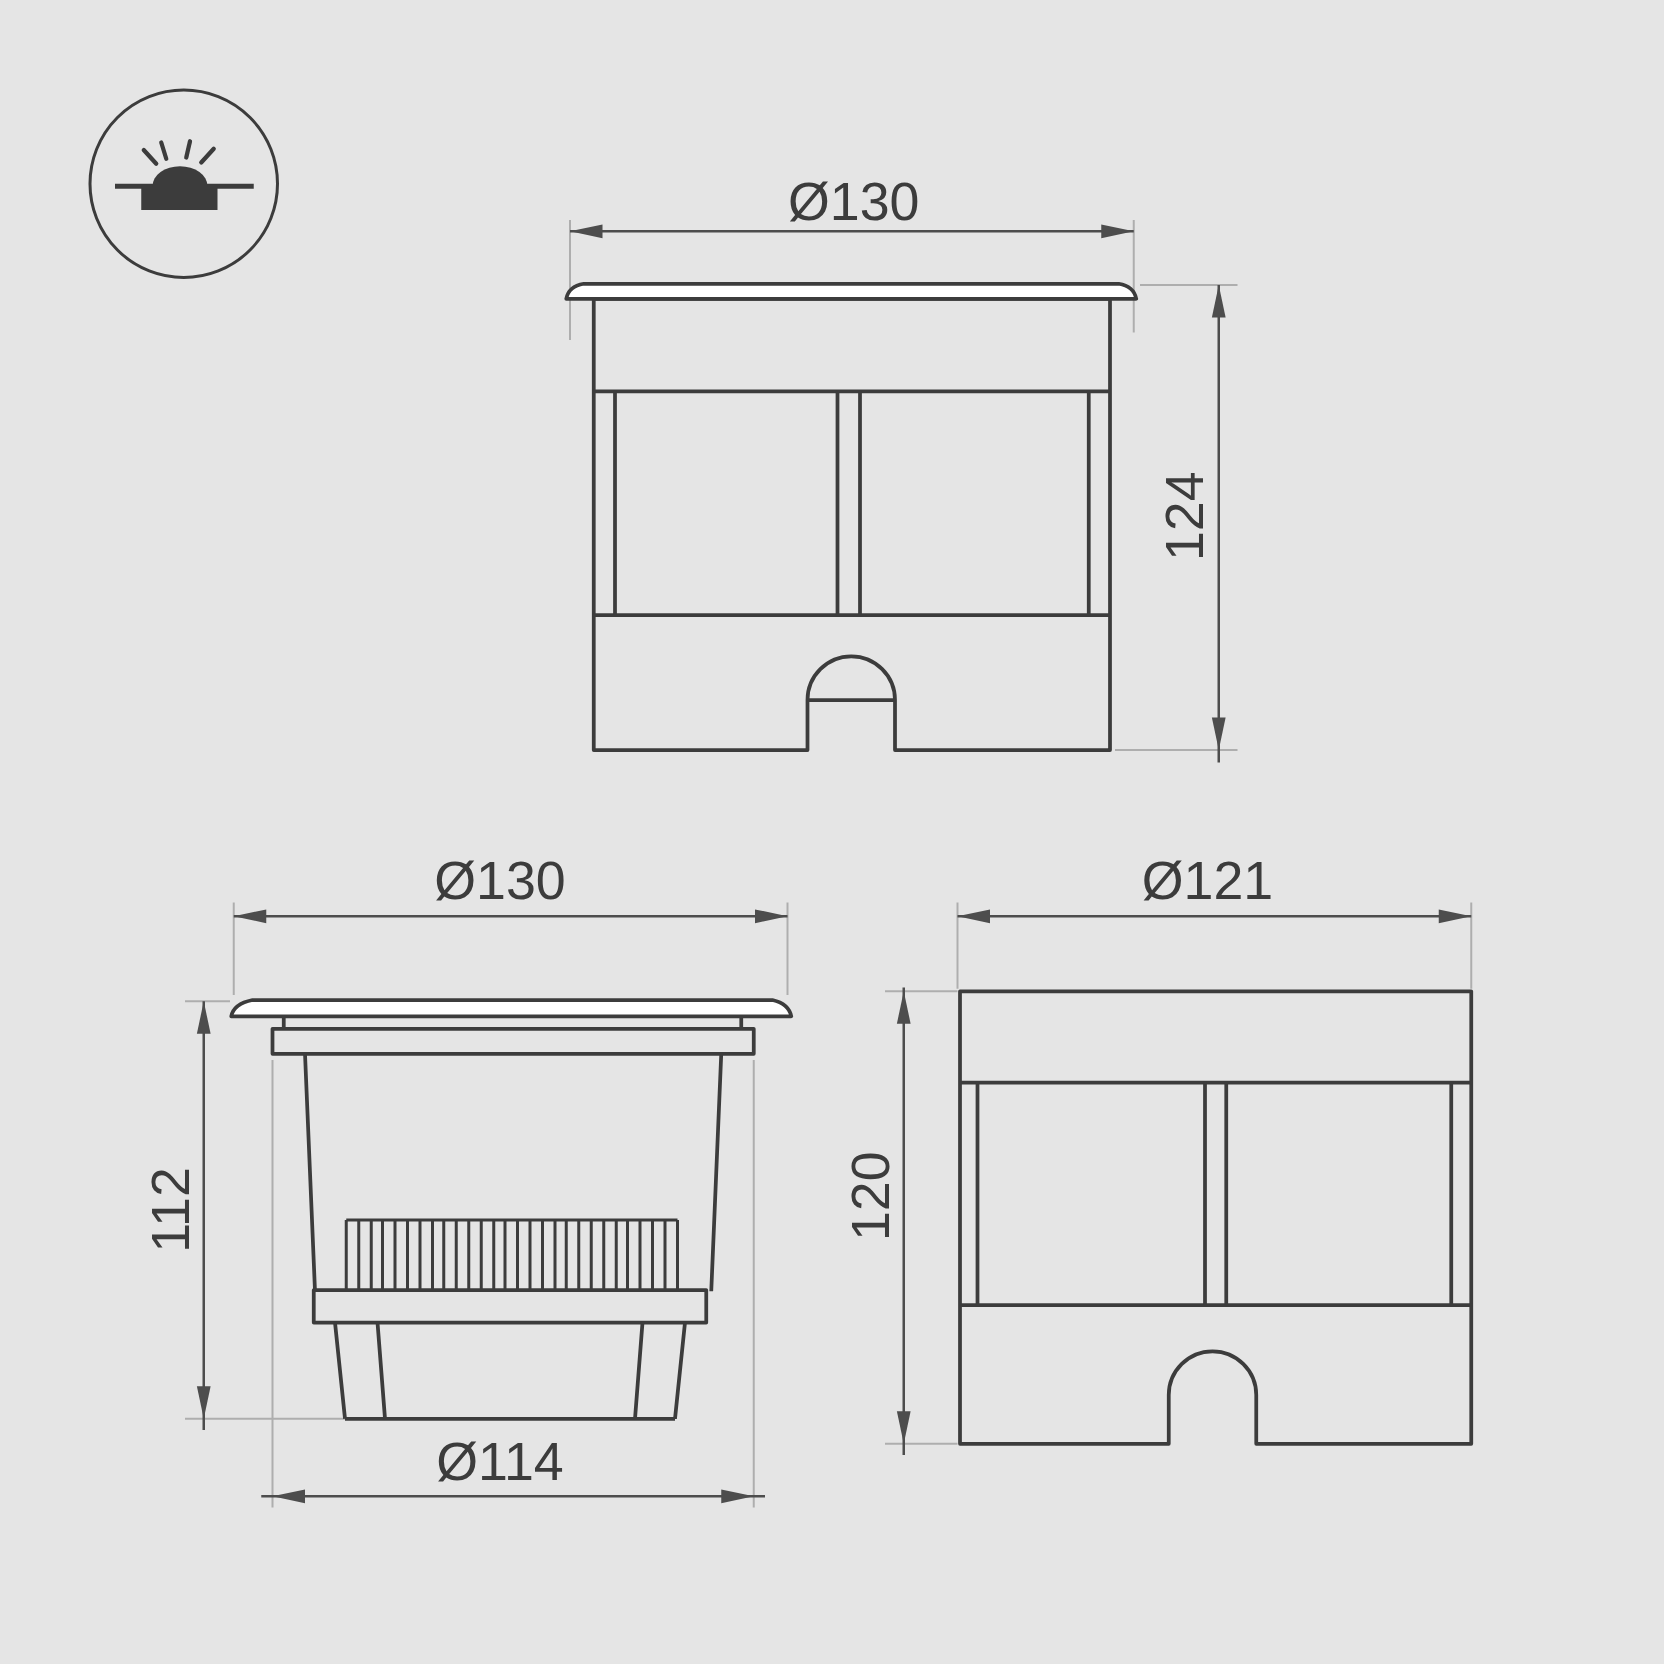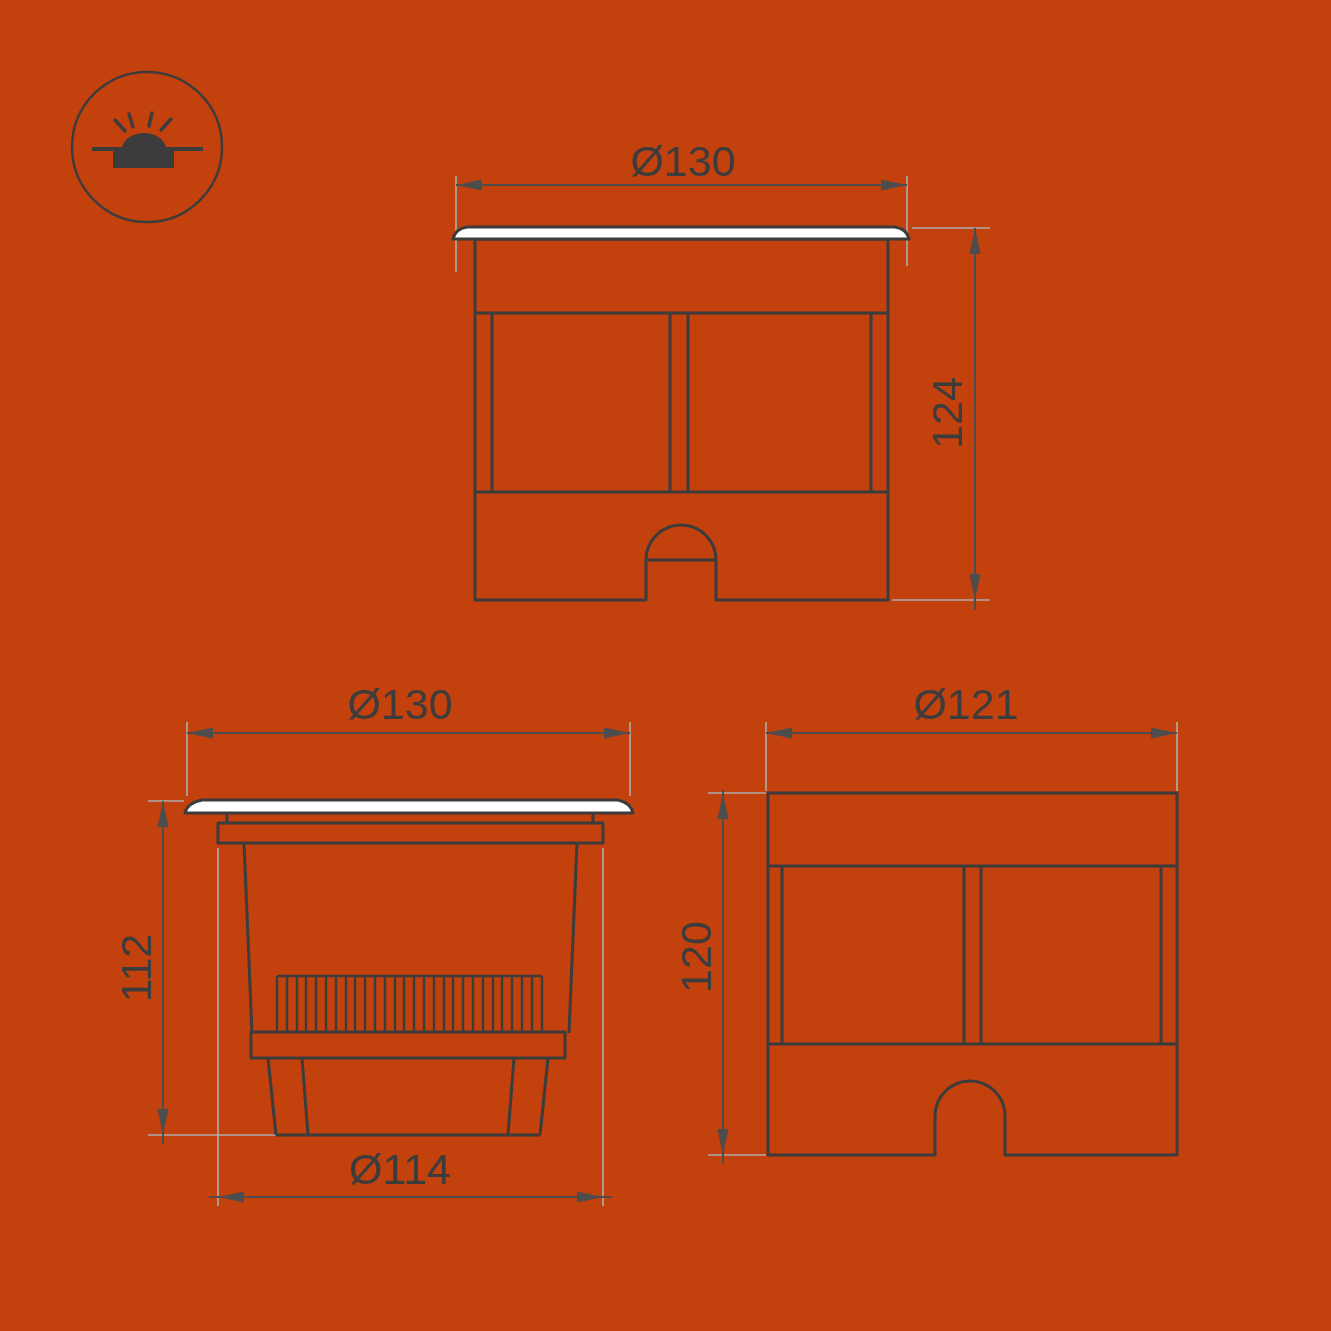--- a/index.html
+++ b/index.html
@@ -1,19 +1,19 @@
 <!DOCTYPE html>
 <html><head>
 <meta charset="utf-8">
 <style>
   html, body { margin: 0; padding: 0; background: #ffffff; }
   .stage {
     position: relative;
     width: 1331px; height: 1331px;
-    background: #c2410c;
+    background: #e5e5e5;
     font-family: "Liberation Sans", sans-serif;
   }
   svg { display: block; }
   
   .ol  { fill: none; stroke: #3c3c3c; stroke-width: 3; stroke-linejoin: round; }
   .olw { fill: #ffffff; stroke: #3c3c3c; stroke-width: 3; stroke-linejoin: round; }
   .fillshape { fill: #3c3c3c; stroke: none; }
   .ray { fill: none; stroke: #3c3c3c; stroke-width: 3.4; stroke-linecap: round; }
   
   .dim { fill: none; stroke: #4d4d4d; stroke-width: 2; }

